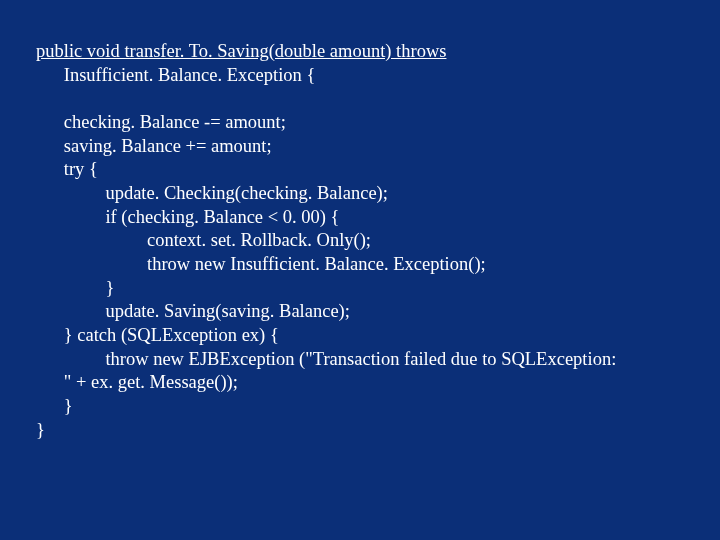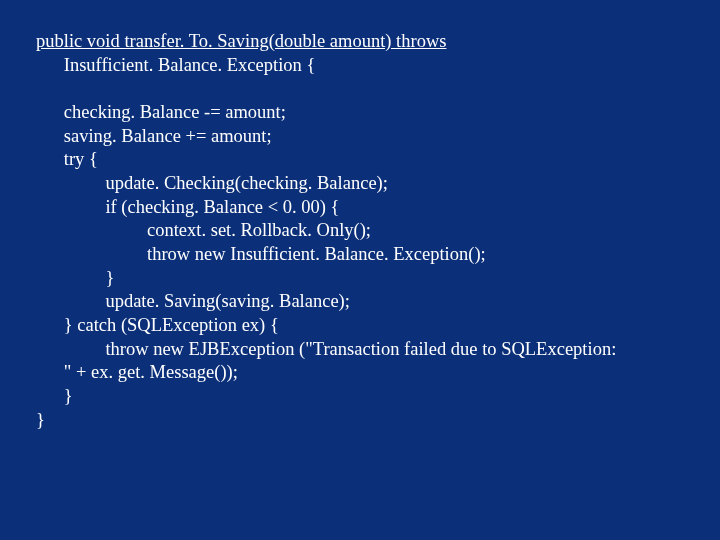--- a/index.html
+++ b/index.html
@@ -7,21 +7,21 @@
     padding: 0;
     width: 720px;
     height: 540px;
     background: #0b2f78;
     font-family: "Times New Roman", Times, serif;
     color: #ffffff;
     overflow: hidden;
   }
   .slide {
     box-sizing: border-box;
-    padding: 30px 30px 20px 36px;
+    padding: 40px 30px 20px 36px;
     height: 100%;
   }
   .code {
     font-size: 18.5px;
     line-height: 1.28;
     white-space: pre;
   }
   .code .u {
     text-decoration: underline;
   }

